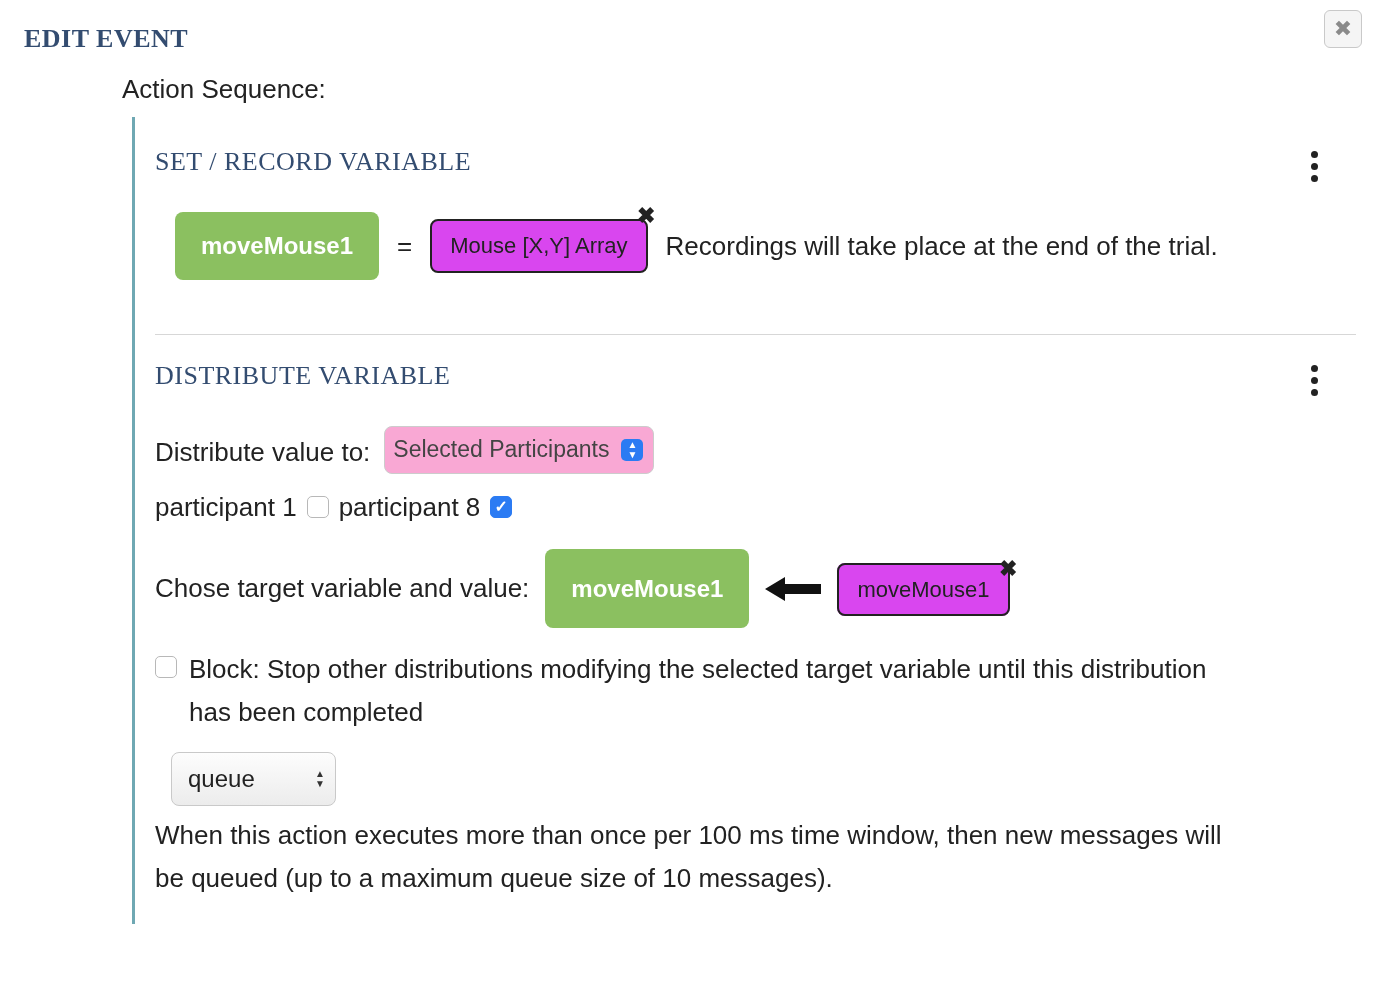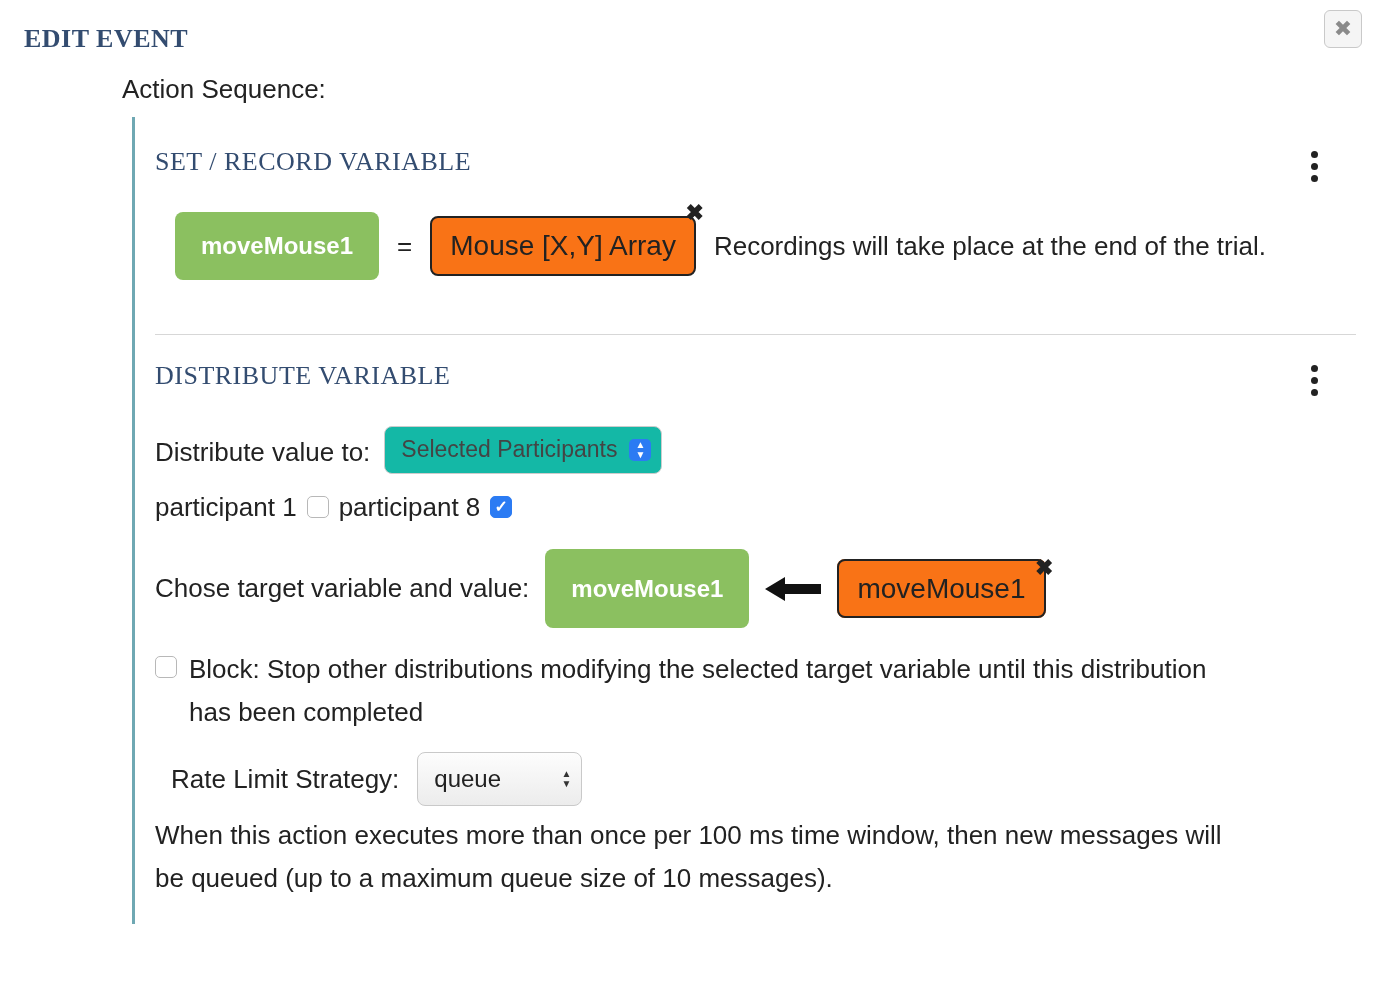--- a/index.html
+++ b/index.html
@@ -113,23 +113,23 @@
     color: #222;
   }
   .box-chip-wrap {
     position: relative;
     display: inline-block;
   }
   .box-chip {
     border: 2px solid #222;
     border-radius: 8px;
     padding: 12px 18px;
-    font-size: 28px;
-    color: #222;
-    background: #f97316;
+    font-size: 22px;
+    color: #222;
+    background: #d946ef;
   }
   .box-x {
     position: absolute;
     top: -16px;
     right: -8px;
     font-size: 22px;
     font-weight: 900;
     color: #222;
     cursor: pointer;
   }
@@ -155,24 +155,24 @@
     margin-bottom: 12px;
   }
   .form-row.indent {
   }
   .select-pill {
     display: inline-flex;
     align-items: center;
     gap: 12px;
     border: 1px solid #cccccc;
     border-radius: 8px;
-    padding: 4px 10px 4px 16px;
+    padding: 4px 10px 4px 8px;
     font-size: 23px;
     color: #444;
-    background: #14b8a6;
+    background: #f9a8d4;
   }
   .select-arrows-blue {
     width: 22px;
     height: 22px;
     background: #2b7bf3;
     border-radius: 5px;
     display: inline-flex;
     align-items: center;
     justify-content: center;
     color: #fff;
@@ -346,21 +346,20 @@
               <span class="box-chip">moveMouse1</span>
             </span>
           </div>
 
           <div class="block-row">
             <span class="checkbox" style="margin-top:8px;"></span>
             <span class="block-text">Block: Stop other distributions modifying the selected target variable until this distribution has been completed</span>
           </div>
 
           <div class="rate-row">
-            <span>Rate Limit Strategy:</span>
             <span class="native-select">
               <span>queue</span>
               <span class="stepper">
                 <span>▲</span>
                   <span>▼</span>
               </span>
             </span>
           </div>
 
           <div class="rate-desc">When this action executes more than once per 100 ms time window, then new messages will be queued (up to a maximum queue size of 10 messages).</div>

